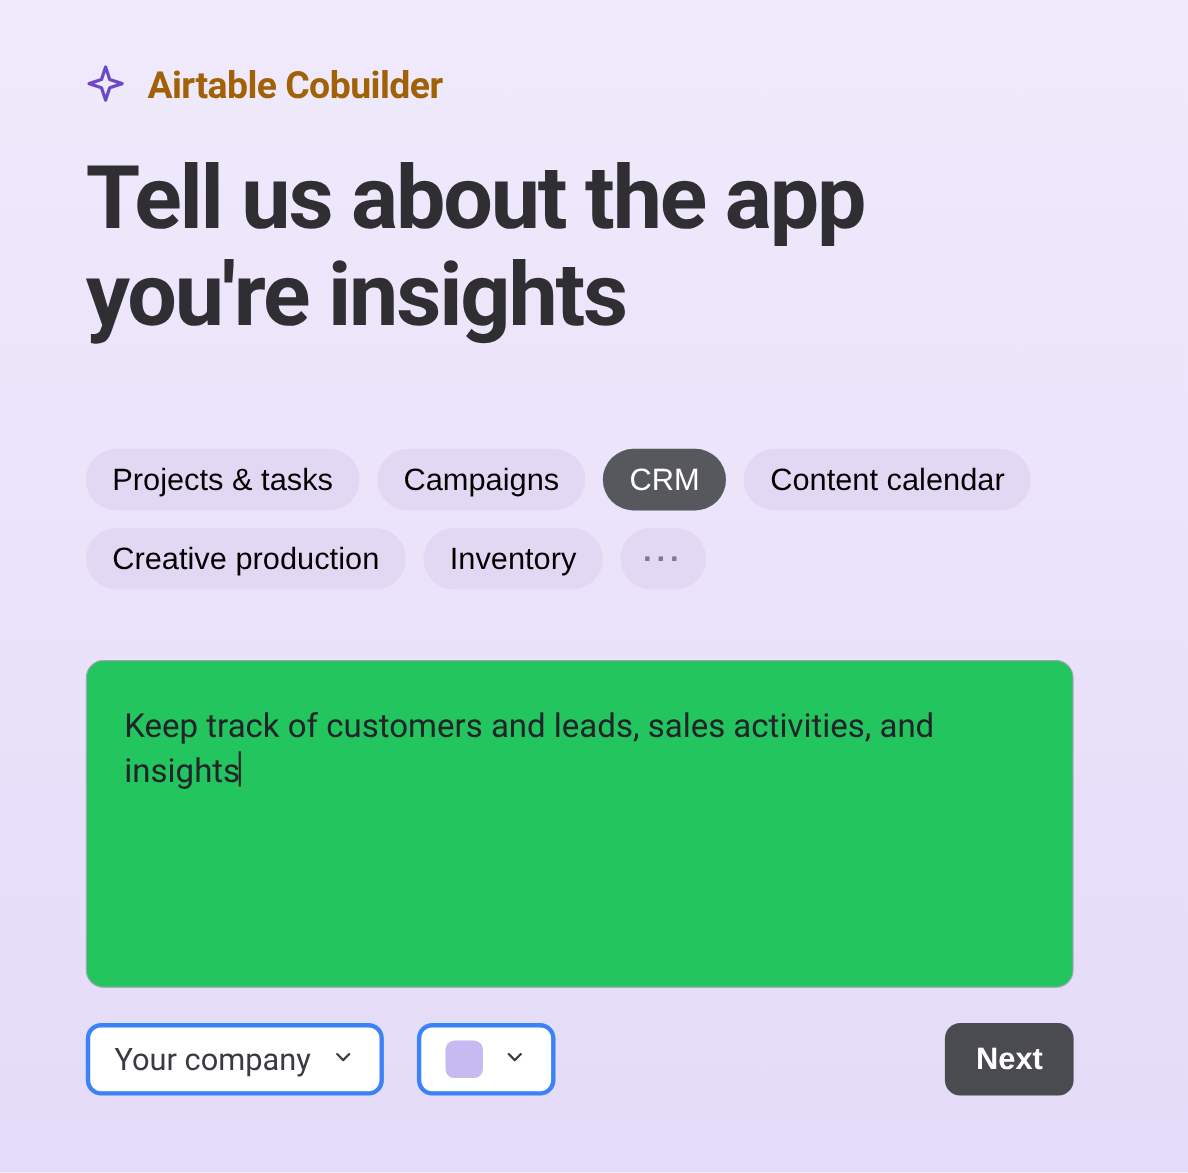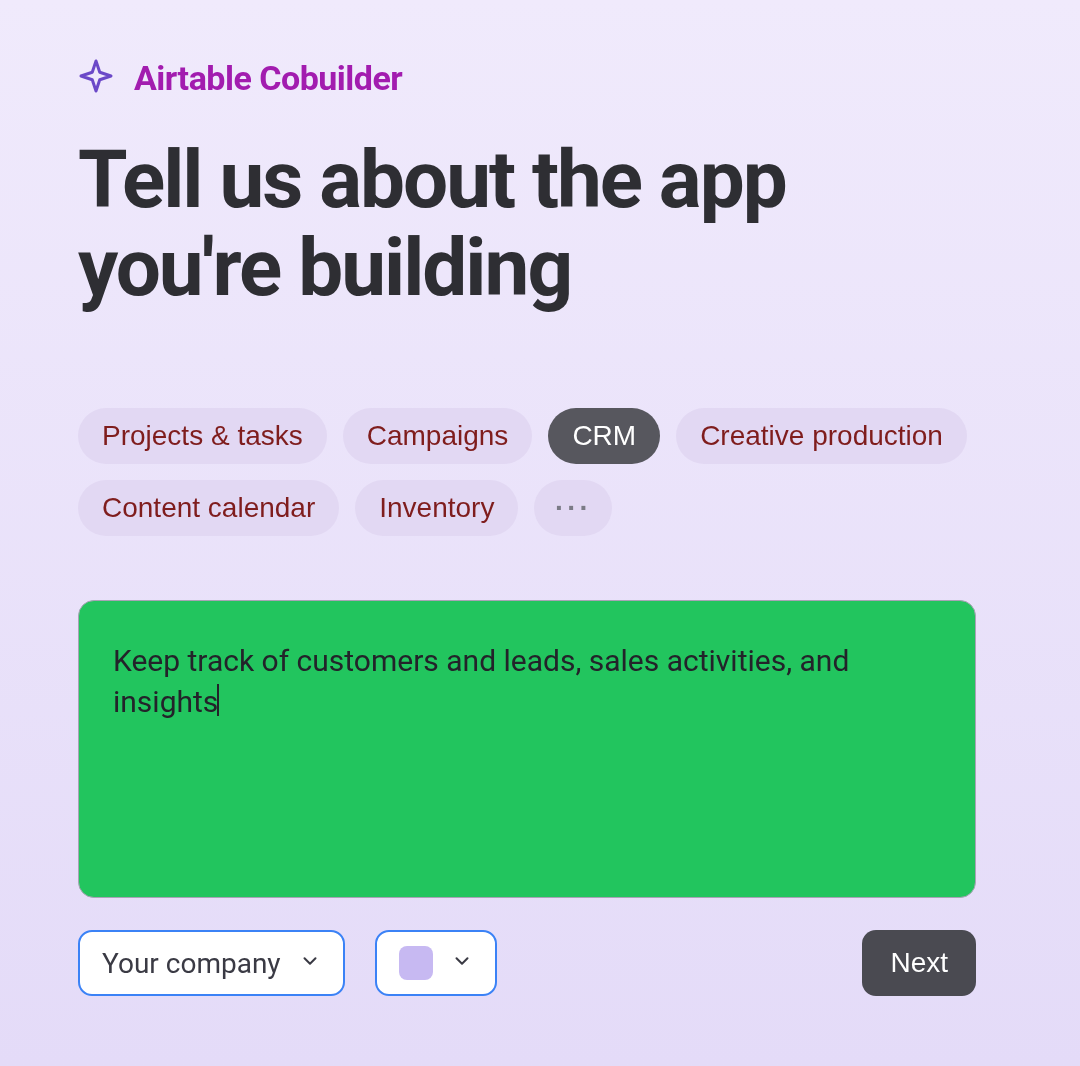--- a/index.html
+++ b/index.html
@@ -12,40 +12,40 @@
   .brand-row {
     display: flex;
     align-items: center;
     gap: 20px;
     margin-bottom: 38px;
   }
   .brand-row svg { width: 36px; height: 36px; flex-shrink: 0; }
   .brand-label {
     font-size: 34px;
     font-weight: 700;
-    color: #a21caf;
+    color: #a16207;
     letter-spacing: -0.5px;
   }
   .page-title {
     font-size: 80px;
     line-height: 1.1;
     font-weight: 700;
     color: #2e2e33;
     letter-spacing: -2px;
     margin-bottom: 96px;
   }
   .chip-row {
     display: flex;
     flex-wrap: wrap;
     gap: 16px;
     margin-bottom: 64px;
   }
   .chip {
     background: #e2d8f3;
-    color: #7f1d1d;
+    color: #000000;
     font-size: 28px;
     font-weight: 450;
     padding: 12px 24px;
     border-radius: 999px;
     border: none;
     cursor: pointer;
     display: inline-flex;
     align-items: center;
     height: 56px;
   }
@@ -86,21 +86,21 @@
     margin-left: -1px;
   }
   .bottom-row {
     width: 898px;
     display: flex;
     align-items: center;
     gap: 30px;
   }
   .select-box {
     background: #ffffff;
-    border: 2px solid #3b82f6;
+    border: 4px solid #3b82f6;
     border-radius: 14px;
     height: 66px;
     display: flex;
     align-items: center;
     padding: 0 22px;
     gap: 18px;
     cursor: pointer;
   }
   .select-box.company { min-width: 262px; }
   .select-label {
@@ -113,48 +113,48 @@
     height: 34px;
     border-radius: 8px;
     background: #c7b9f2;
   }
   .chevron svg { width: 22px; height: 22px; }
   .spacer { flex: 1; }
   .next-btn {
     background: #4a4a51;
     color: #ffffff;
     font-size: 28px;
-    font-weight: 400;
+    font-weight: 700;
     border: none;
     border-radius: 14px;
     height: 66px;
     padding: 4px 28px;
     cursor: pointer;
   }
 </style>
 </head>
 <body>
 
 <div class="brand-row">
   <span>
     <svg viewBox="0 0 24 24" fill="none" stroke="#6b48c8" stroke-width="2" stroke-linejoin="round">
       <path d="M12 2 L14.5 9.5 L22 12 L14.5 14.5 L12 22 L9.5 14.5 L2 12 L9.5 9.5 Z"></path>
     </svg>
   </span>
   <span class="brand-label">Airtable Cobuilder</span>
 </div>
 
-<h1 class="page-title">Tell us about the app you're building</h1>
+<h1 class="page-title">Tell us about the app you're insights</h1>
 
 <div class="chip-row">
   <button class="chip">Projects &amp; tasks</button>
   <button class="chip">Campaigns</button>
   <button class="chip active">CRM</button>
+  <button class="chip">Content calendar</button>
   <button class="chip">Creative production</button>
-  <button class="chip">Content calendar</button>
   <button class="chip">Inventory</button>
   <button class="chip more">···</button>
 </div>
 
 <div class="prompt-area">
   <span class="prompt-text">Keep track of customers and leads, sales activities, and insights</span><span class="caret"></span>
 </div>
 
 <div class="bottom-row">
   <div class="select-box company">

